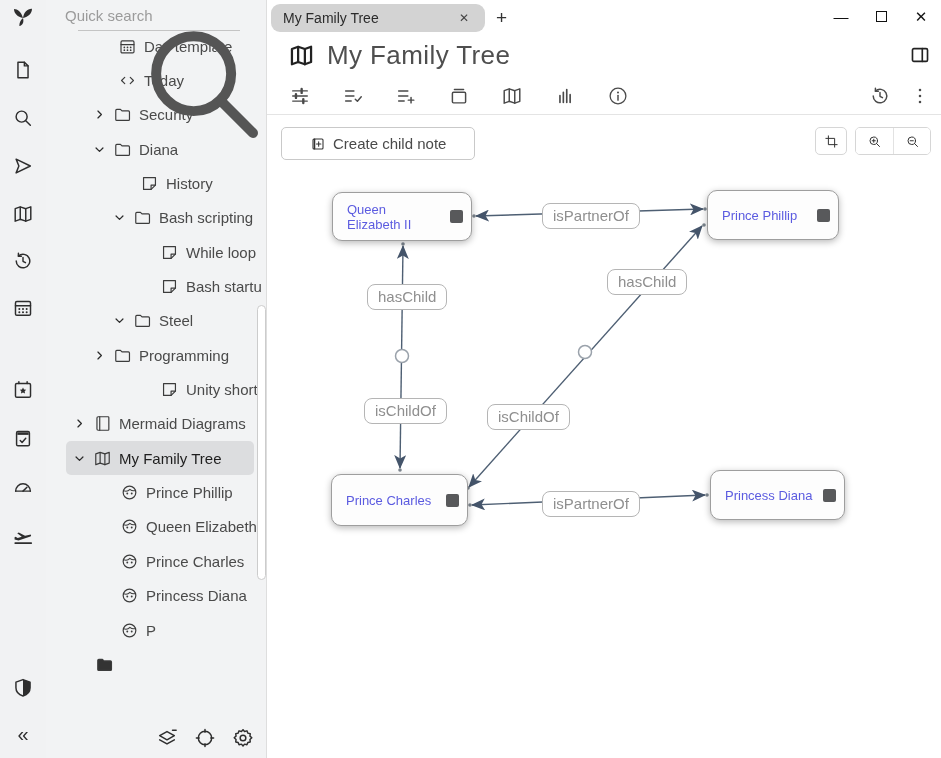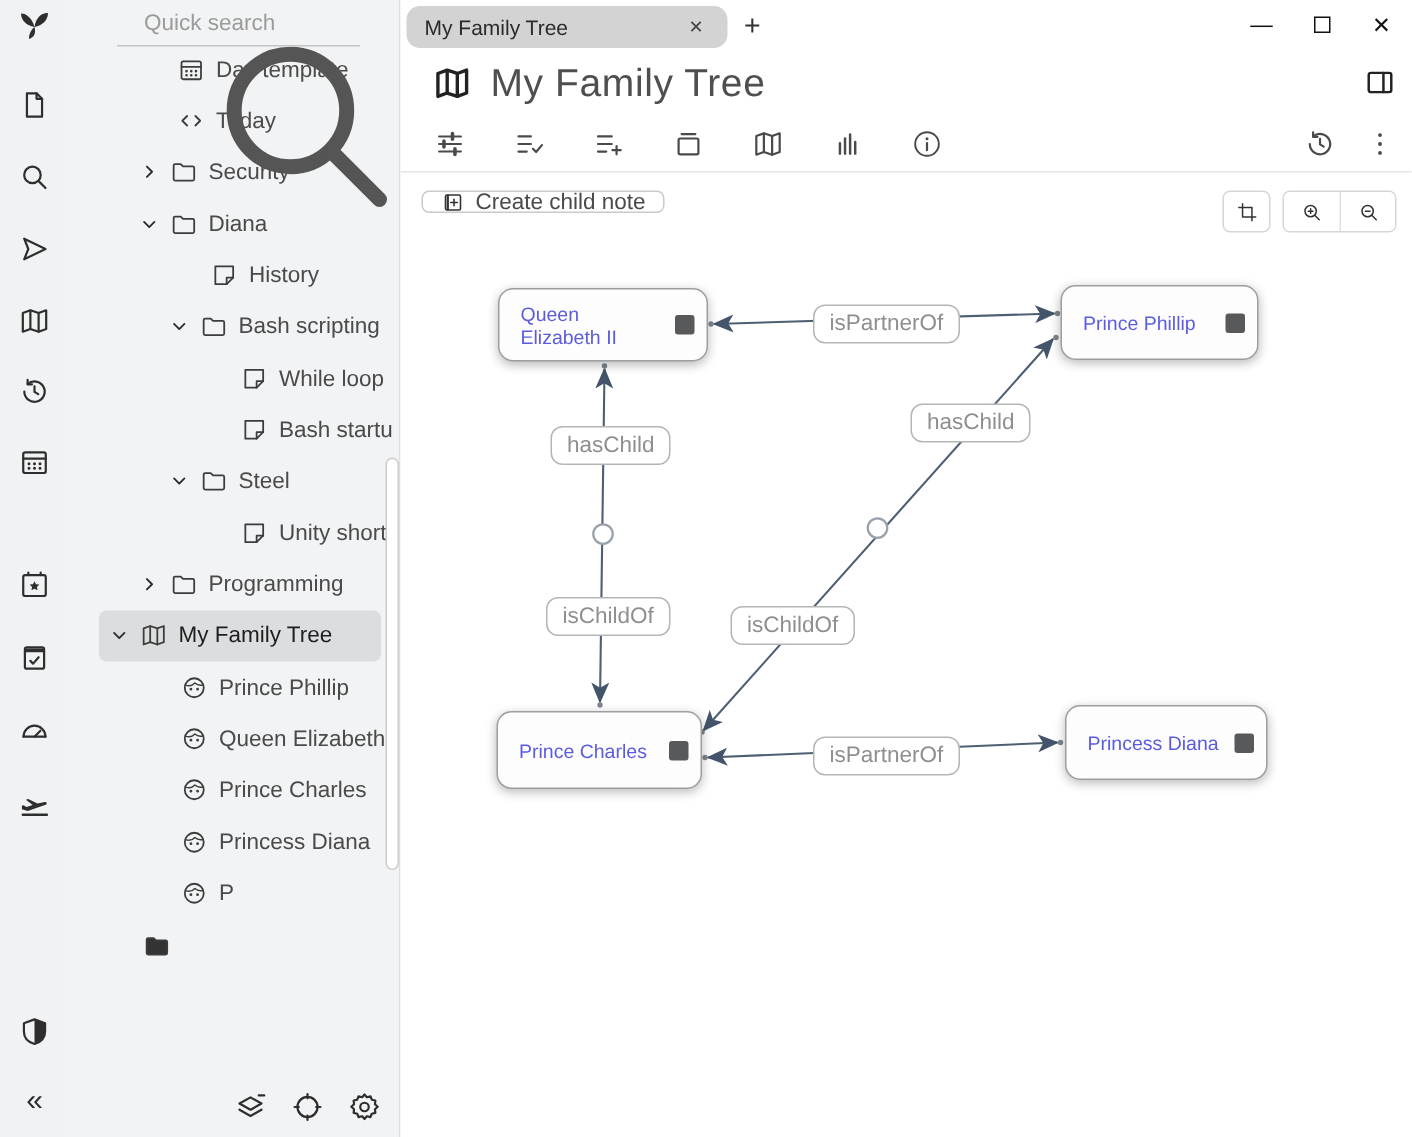--- a/index.html
+++ b/index.html
@@ -14,21 +14,21 @@
           background:#f1f2f3; display:flex; flex-direction:column; align-items:center; z-index:5; }
   .lbar .lic { width:22px; height:22px; color:#2e2e2e; cursor:pointer; }
   .lbar .lic svg { width:22px; height:22px; }
   .glyph-btn { font-size:20px; color:#2e2e2e; line-height:22px; cursor:pointer; }
 
   
   .sidebar { position:absolute; left:46px; top:0; width:221px; height:758px;
              background:#f2f3f4; border-right:1px solid #dedede; overflow:hidden; }
   .qsearch { position:absolute; top:0; left:0; right:0; height:36px; z-index:4; }
   .qsearch .qicon { position:absolute; left:7px; top:8px; width:17px; height:17px; color:#555; }
-  .qsearch .qtext { position:absolute; left:50px; top:7px; font-size:15px; color:#9b9b9b; }
+  .qsearch .qtext { position:absolute; left:19px; top:7px; font-size:15px; color:#9b9b9b; }
   .qsearch .qline { position:absolute; left:32px; width:162px; top:30px; border-bottom:1px solid #c4c4c4; }
 
   .tree { position:absolute; top:29px; left:0; right:0; }
   .trow { height:34.35px; display:flex; align-items:center; padding-left:var(--ind,8px);
           font-size:15px; color:#4a4a4a; white-space:nowrap; cursor:pointer; }
   .trow .chev { width:15px; height:15px; margin-right:6px; color:#2b2b2b; flex:0 0 auto; }
   .trow .chev svg { width:15px; height:15px; stroke-width:2; }
   .trow .ticon { width:19px; height:19px; margin-right:7px; color:#3c3c3c; flex:0 0 auto; }
   .trow .ticon svg { width:19px; height:19px; stroke-width:1.5; }
   .trow.sel { margin-left:20px; margin-right:12px; padding-left:calc(var(--ind) - 20px);
@@ -65,22 +65,22 @@
             border-bottom:1px solid #e4e4e4; }
   .ribbon .ric { width:22px; height:22px; color:#4a4a4a; margin-right:31px; cursor:pointer; }
   .ribbon .ric svg { width:22px; height:22px; }
   .ribbon .rspacer { flex:1; }
   .ribbon .rright { margin-right:18px; }
   .ribbon .rlast { margin-right:2px; }
 
   .content { position:relative; height:643px; }
   .btnrow { display:flex; align-items:flex-start; padding:12px 10px 0 14px; }
   .btn { display:inline-flex; align-items:center; gap:7px; border:1px solid #c9c9c9;
-         border-radius:5px; background:#fff; padding:5px 12px; font-size:15px; color:#4a4a4a;
-         cursor:pointer; height:15px; }
+         border-radius:5px; background:#fff; padding:5px 28px; font-size:15px; color:#4a4a4a;
+         cursor:pointer; height:33px; }
   .btn .bicon { width:16px; height:16px; color:#333; }
   .btn .bicon svg { width:16px; height:16px; }
   .map-ctls { margin-left:auto; display:flex; gap:8px; }
   .sqbtn { width:32px; height:28px; border:1px solid #d6d6d6; border-radius:5px; background:#fff;
            display:flex; align-items:center; justify-content:center; color:#333; cursor:pointer; }
   .sqbtn svg { width:15px; height:15px; }
   .zoomgrp { display:flex; border:1px solid #d6d6d6; border-radius:5px; overflow:hidden; }
   .zoomgrp .zbtn { width:37px; height:26px; display:flex; align-items:center; justify-content:center;
                    color:#333; cursor:pointer; background:#fff; }
   .zoomgrp .zbtn + .zbtn { border-left:1px solid #e2e2e2; }
@@ -406,40 +406,53 @@
             <use href="#sym-chev-down"></use>
           </svg>
         </span>
       <span class="ticon">
           <svg class="ic">
             <use href="#sym-folder"></use>
           </svg>
         </span>
       <span>Steel</span>
     </div>
-    <div class="trow" style="--ind:114px">
-      <span class="ticon">
-          <svg class="ic">
-            <use href="#sym-note"></use>
-          </svg>
-        </span>
-      <span>Unity short</span>
-    </div>
     <div class="trow" style="--ind:46px">
       <span class="chev">
           <svg class="ic">
             <use href="#sym-chev-right"></use>
           </svg>
         </span>
       <span class="ticon">
           <svg class="ic">
             <use href="#sym-folder"></use>
           </svg>
         </span>
       <span>Programming</span>
+    </div>
+    <div class="trow" style="--ind:114px">
+      <span class="ticon">
+          <svg class="ic">
+            <use href="#sym-note"></use>
+          </svg>
+        </span>
+      <span>Unity short</span>
+    </div>
+    <div class="trow" style="--ind:26px">
+      <span class="chev">
+          <svg class="ic">
+            <use href="#sym-chev-right"></use>
+          </svg>
+        </span>
+      <span class="ticon">
+          <svg class="ic">
+            <use href="#sym-book"></use>
+          </svg>
+        </span>
+      <span>Mermaid Diagrams</span>
     </div>
     <div class="trow sel" style="--ind:26px">
       <span class="chev">
           <svg class="ic">
             <use href="#sym-chev-down"></use>
           </svg>
         </span>
       <span class="ticon">
           <svg class="ic">
             <use href="#sym-map"></use>

